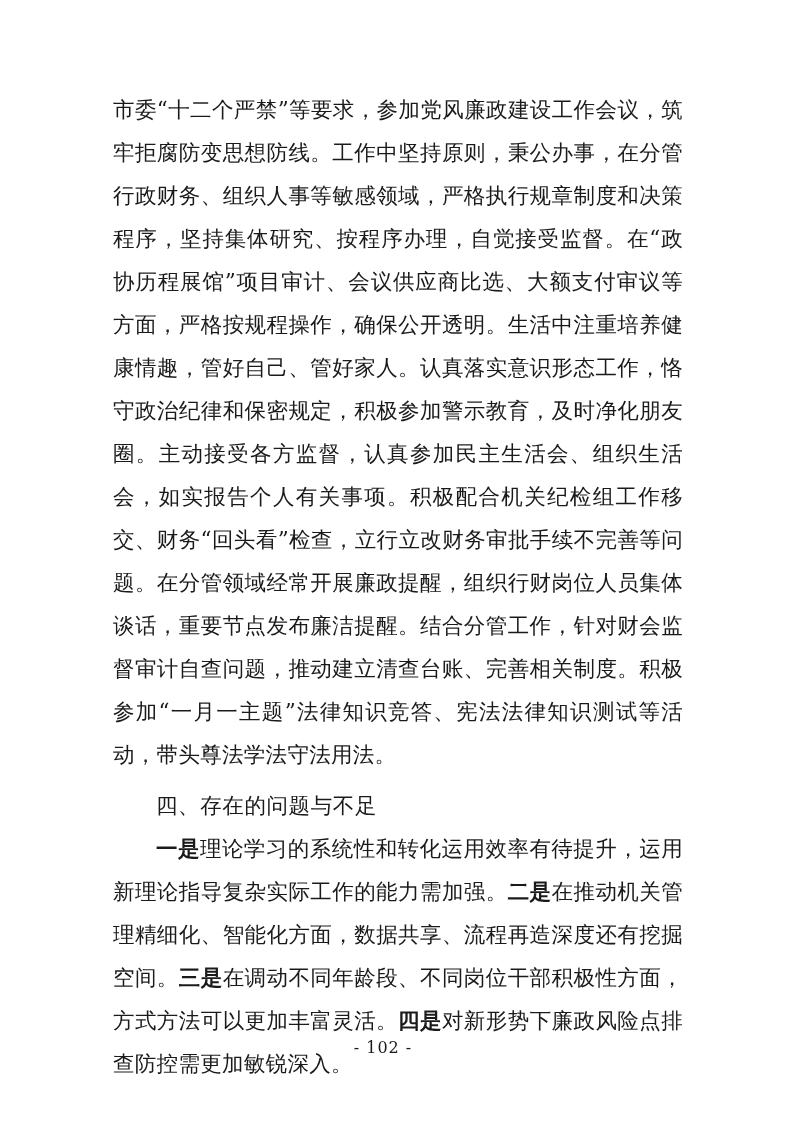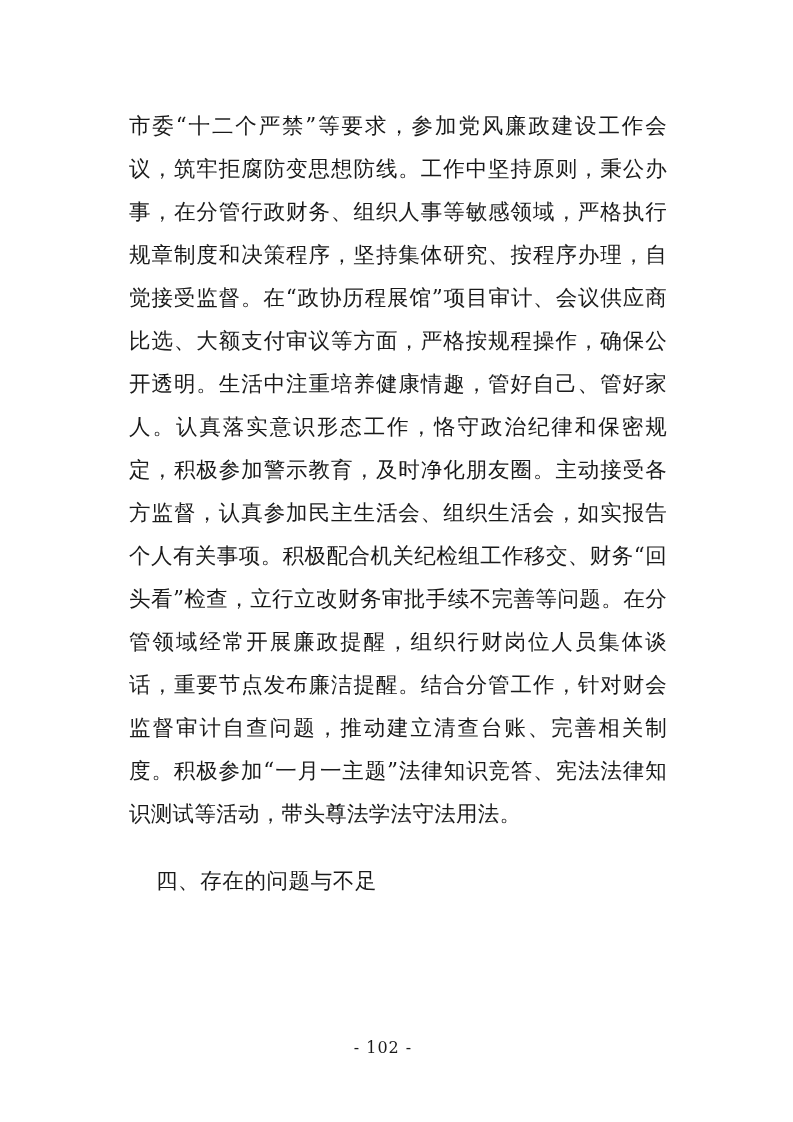--- a/index.html
+++ b/index.html
@@ -29,21 +29,21 @@
     left: 113px;
     top: 88px;
     width: 570px;
   }
   .para {
     font-size: 21.5px;
     line-height: 43px;
     text-align: justify;
     text-justify: inter-ideograph;
     letter-spacing: 0.3px;
-    margin: 16px;
+    margin: 0;
   }
   .para.indent {
     text-indent: 2em;
   }
   .heading {
     font-size: 21.5px;
     line-height: 43px;
     font-weight: normal;
     text-indent: 2em;
     margin: 0;
@@ -72,17 +72,18 @@
 
 <div class="page">
   <div class="content">
 
     <p class="para">市委“十二个严禁”等要求，参加党风廉政建设工作会议，筑牢拒腐防变思想防线。工作中坚持原则，秉公办事，在分管行政财务、组织人事等敏感领域，严格执行规章制度和决策程序，坚持集体研究、按程序办理，自觉接受监督。在“政协历程展馆”项目审计、会议供应商比选、大额支付审议等方面，严格按规程操作，确保公开透明。生活中注重培养健康情趣，管好自己、管好家人。认真落实意识形态工作，恪守政治纪律和保密规定，积极参加警示教育，及时净化朋友圈。主动接受各方监督，认真参加民主生活会、组织生活会，如实报告个人有关事项。积极配合机关纪检组工作移交、财务“回头看”检查，立行立改财务审批手续不完善等问题。在分管领域经常开展廉政提醒，组织行财岗位人员集体谈话，重要节点发布廉洁提醒。结合分管工作，针对财会监督审计自查问题，推动建立清查台账、完善相关制度。积极参加“一月一主题”法律知识竞答、宪法法律知识测试等活动，带头尊法学法守法用法。</p>
 
     <div class="spacer-sm"></div>
 
     <p class="heading">四、存在的问题与不足</p>
 
+    <p class="para indent"><b class="em">一是</b><span>理论学习的系统性和转化运用效率有待提升，运用新理论指导复杂实际工作的能力需加强。</span><b class="em">二是</b><span>在推动机关管理精细化、智能化方面，数据共享、流程再造深度还有挖掘空间。</span><b class="em">三是</b><span>在调动不同年龄段、不同岗位干部积极性方面，方式方法可以更加丰富灵活。</span><b class="em">四是</b><span>对新形势下廉政风险点排查防控需更加敏锐深入。</span></p>
 
   </div>
 
   <div class="footer">- 102 -</div>
 </div>
 
 </body></html>

